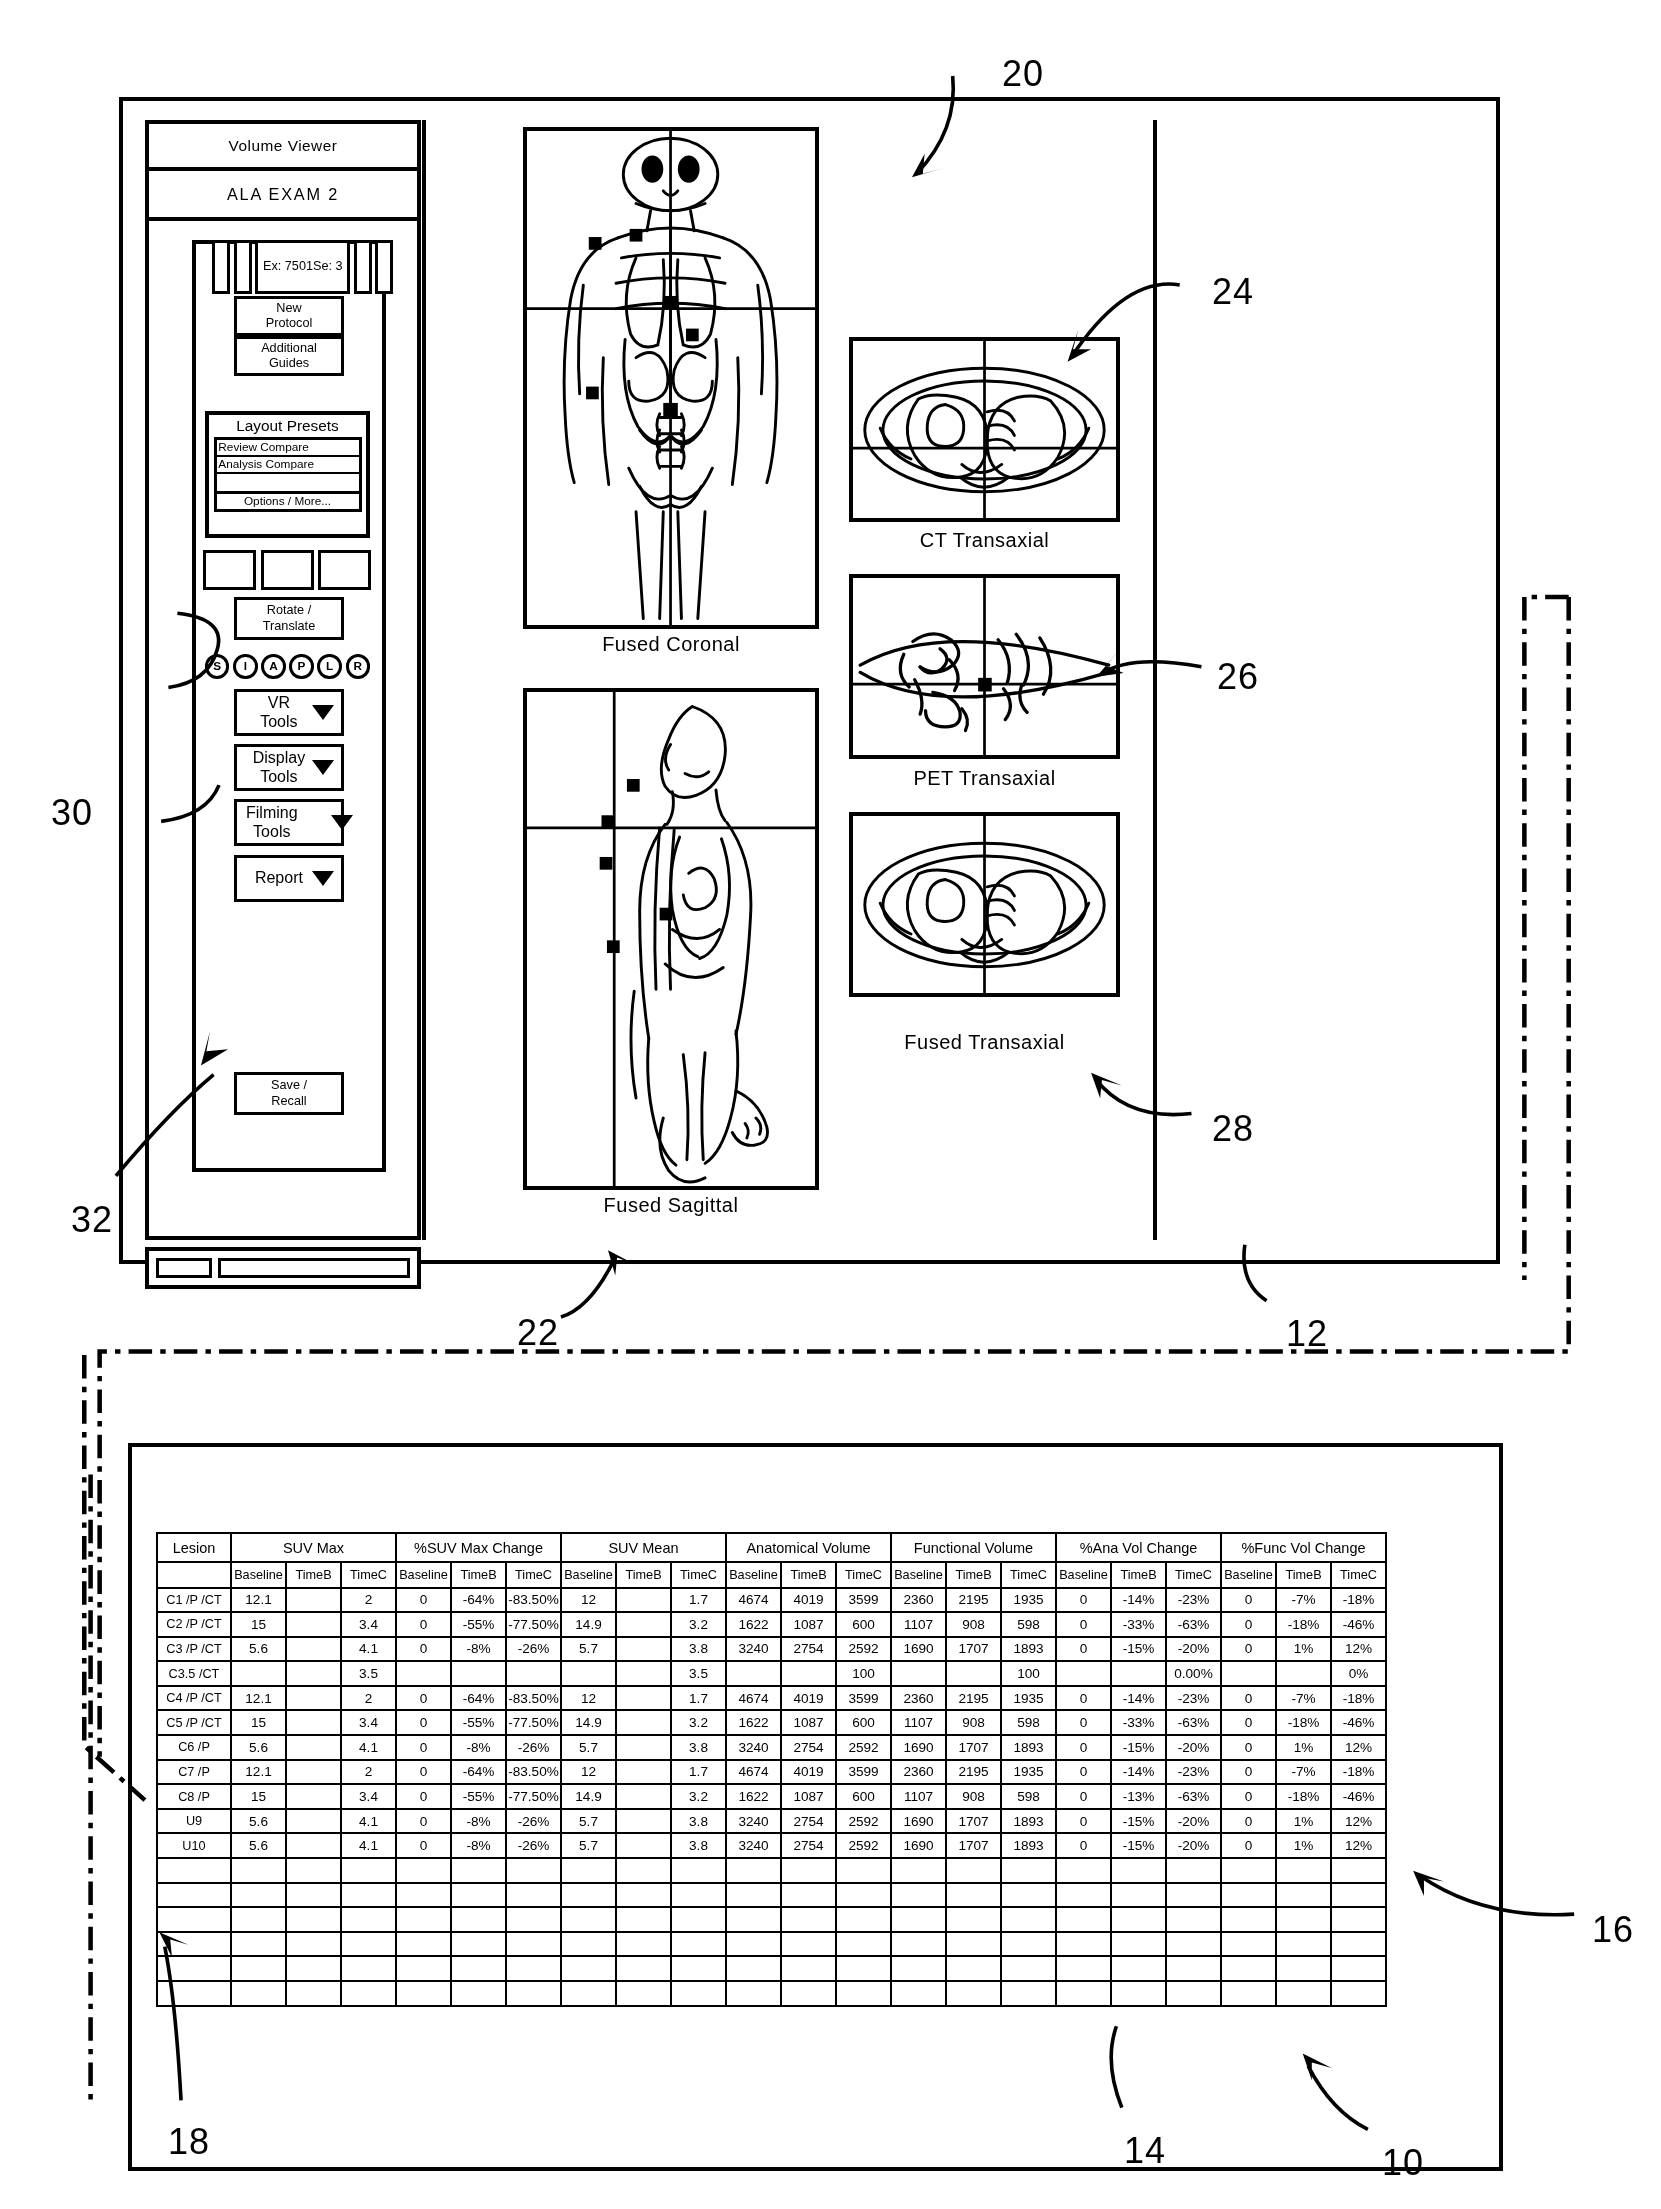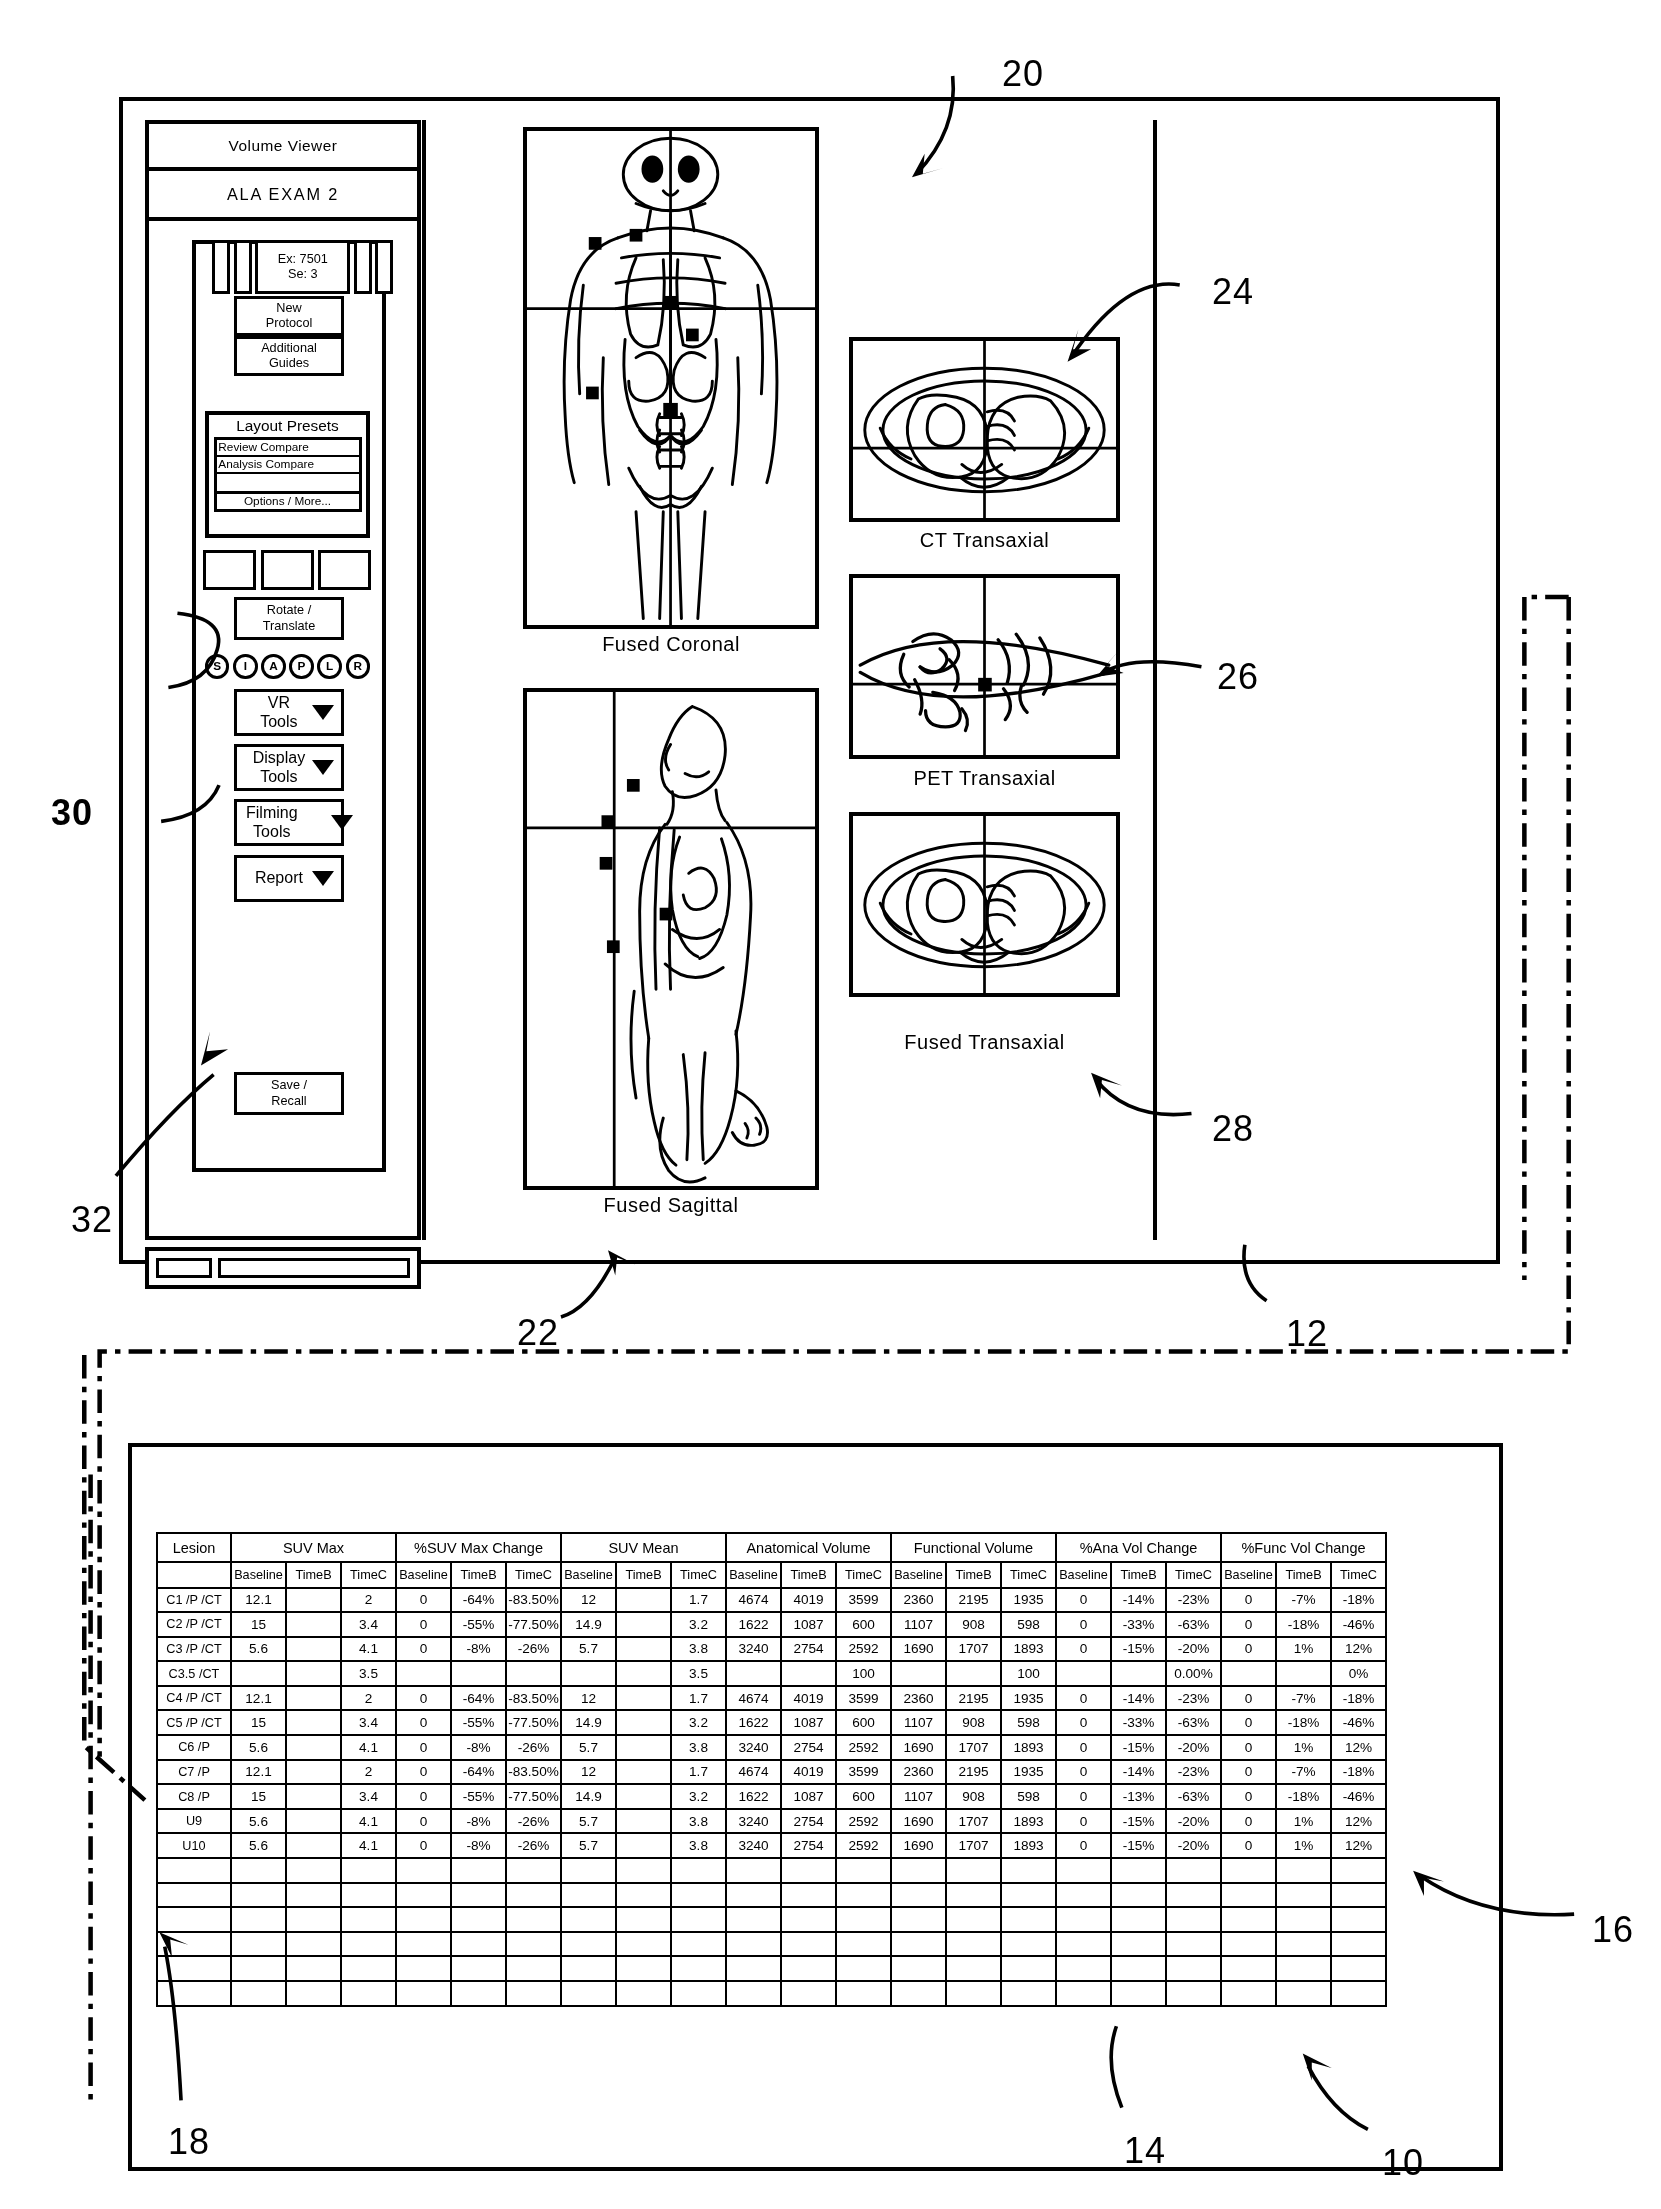--- a/index.html
+++ b/index.html
@@ -28,21 +28,21 @@
            border-bottom:4.5px solid #000;box-sizing:border-box;
            display:flex;align-items:center;justify-content:center;
            font-size:16.3px;letter-spacing:1.8px;}
   #sb-inner{position:absolute;left:43px;top:116px;width:194px;height:932px;
             border:4.5px solid #000;box-sizing:border-box;background:#fff;}
 
   .thumbstrip{position:absolute;left:16.3px;top:-4.5px;width:181px;height:54px;
               display:flex;gap:3.6px;}
   .thumb{border:3.6px solid #000;box-sizing:border-box;background:#fff;}
   .thumb.sm{width:18px;}
-  .thumb.mid{flex:1;display:flex;flex-direction:column;align-items:center;
+  .thumb.mid{flex:1;display:flex;flex-direction:row;align-items:center;
              justify-content:center;font-size:12.7px;line-height:1.15;}
 
   .sbbtn{position:absolute;border:3.6px solid #000;box-sizing:border-box;
          background:#fff;display:flex;flex-direction:column;
          align-items:center;justify-content:center;font-size:12.7px;
          line-height:1.2;text-align:center;}
 
   #layout-presets{position:absolute;left:9px;top:167px;width:165px;height:127px;
                   border:4.5px solid #000;box-sizing:border-box;background:#fff;
                   padding:2.7px 4.5px;}
@@ -902,21 +902,21 @@
 
   <path class="leader" d="M1512 2354 q-40 -20 -66 -70"></path>
   <path d="M1440 2270 l10 30 l0 -20 l22 6 z" fill="#000"></path>
 </svg>
 
 <div id="refnums">
     <div class="abs refnum" style="left: 1002px; top: 45px; margin-top: 8px;">20</div>
     <div class="abs refnum" style="left: 1212px; top: 271px;">24</div>
     <div class="abs refnum" style="left: 1217px; top: 656px;">26</div>
     <div class="abs refnum" style="left: 1212px; top: 1108px;">28</div>
-    <div class="abs refnum" style="left: 51px; top: 792px; font-weight: bold;">30</div>
+    <div class="abs refnum" style="left: 51px; top: 792px;">30</div>
     <div class="abs refnum" style="left: 71px; top: 1199px;">32</div>
     <div class="abs refnum" style="left: 517px; top: 1312px;">22</div>
     <div class="abs refnum" style="left: 1286px; top: 1313px;">12</div>
     <div class="abs refnum" style="left: 168px; top: 2121px;">18</div>
     <div class="abs refnum" style="left: 1592px; top: 1909px;">16</div>
     <div class="abs refnum" style="left: 1124px; top: 2130px;">14</div>
     <div class="abs refnum" style="left: 1382px; top: 2142px;">10</div>
   </div>
 
 

